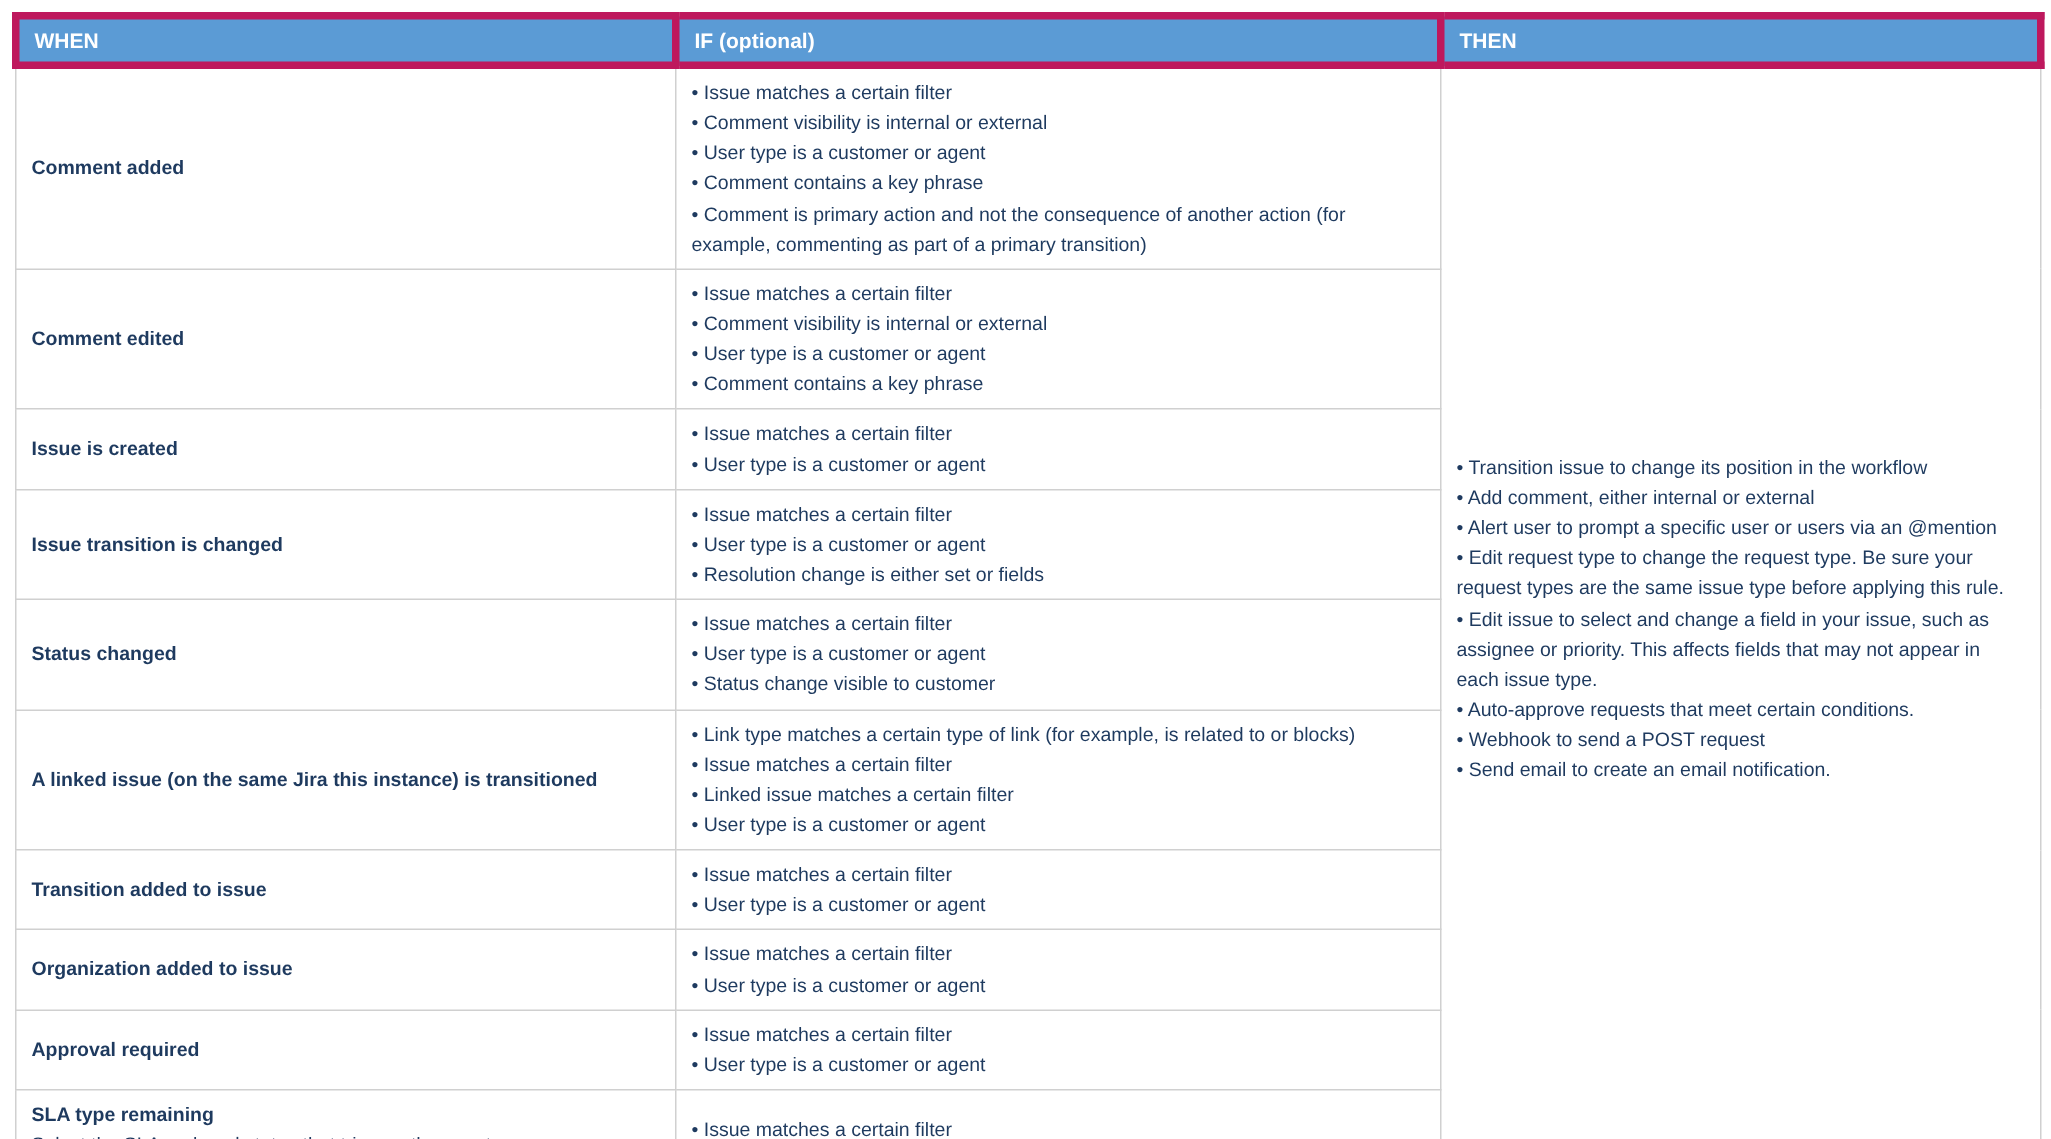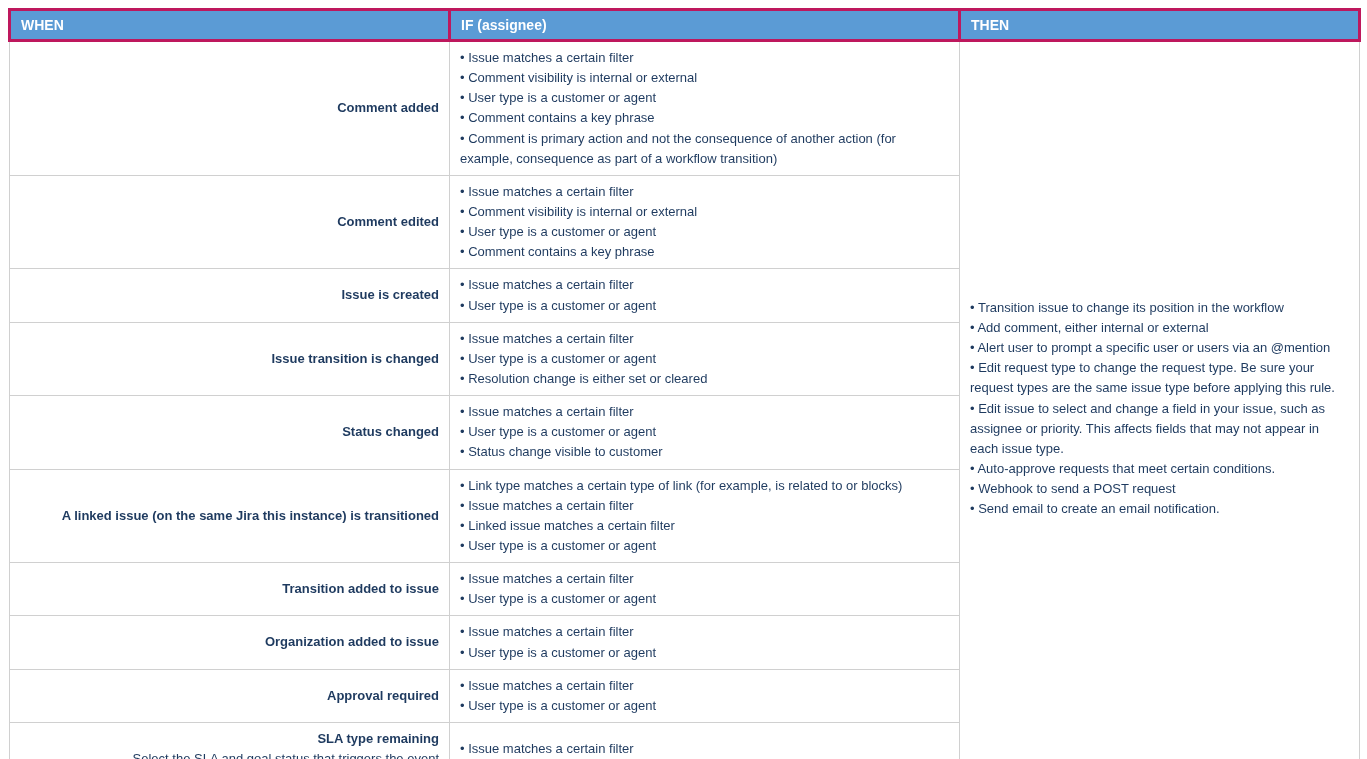--- a/index.html
+++ b/index.html
@@ -14,33 +14,32 @@
     border-collapse: collapse;
     width: 1350px;
     table-layout: fixed;
   }
   th {
     background: #5b9bd5;
     color: #fff;
     font-weight: 600;
     text-align: left;
     padding: 6px 10px;
-    border: 3px solid #be185d;
+    border: 5px solid #be185d;
     font-size: 14px;
   }
   td {
     border: 1px solid #d0d0d0;
     padding: 6px 10px;
     vertical-align: middle;
     color: #1e3a5f;
     line-height: 1.55;
   }
   td.when-cell {
     font-weight: 700;
-    text-align: right;
   }
   td.when-cell .sub {
     font-weight: 400;
     display: block;
   }
   td.then-cell {
     vertical-align: middle;
     border-top: none;
   }
   col.c1 { width: 440px; }
@@ -53,33 +52,33 @@
 
 <table>
   <colgroup>
     <col class="c1">
       <col class="c2">
       <col class="c3">
   </colgroup>
   <thead>
     <tr>
       <th>WHEN</th>
-      <th>IF (assignee)</th>
+      <th>IF (optional)</th>
       <th>THEN</th>
     </tr>
   </thead>
   <tbody id="tbody">
       <tr>
         <td class="when-cell"><span>Comment added</span></td>
         <td>
           <span class="bullet-line">• Issue matches a certain filter</span>
           <span class="bullet-line">• Comment visibility is internal or external</span>
           <span class="bullet-line">• User type is a customer or agent</span>
           <span class="bullet-line">• Comment contains a key phrase</span>
-          <span class="bullet-line">• Comment is primary action and not the consequence of another action (for example, consequence as part of a workflow transition)</span>
+          <span class="bullet-line">• Comment is primary action and not the consequence of another action (for example, commenting as part of a primary transition)</span>
         </td>
         <td class="then-cell" rowspan="10">
           <span class="bullet-line">• Transition issue to change its position in the workflow</span>
           <span class="bullet-line">• Add comment, either internal or external</span>
           <span class="bullet-line">• Alert user to prompt a specific user or users via an @mention</span>
           <span class="bullet-line">• Edit request type to change the request type. Be sure your request types are the same issue type before applying this rule.</span>
           <span class="bullet-line">• Edit issue to select and change a field in your issue, such as assignee or priority. This affects fields that may not appear in each issue type.</span>
           <span class="bullet-line">• Auto-approve requests that meet certain conditions.</span>
           <span class="bullet-line">• Webhook to send a POST request</span>
           <span class="bullet-line">• Send email to create an email notification.</span>
@@ -99,21 +98,21 @@
         <td>
           <span class="bullet-line">• Issue matches a certain filter</span>
           <span class="bullet-line">• User type is a customer or agent</span>
         </td>
       </tr>
       <tr>
         <td class="when-cell"><span>Issue transition is changed</span></td>
         <td>
           <span class="bullet-line">• Issue matches a certain filter</span>
           <span class="bullet-line">• User type is a customer or agent</span>
-          <span class="bullet-line">• Resolution change is either set or cleared</span>
+          <span class="bullet-line">• Resolution change is either set or fields</span>
         </td>
       </tr>
       <tr>
         <td class="when-cell"><span>Status changed</span></td>
         <td>
           <span class="bullet-line">• Issue matches a certain filter</span>
           <span class="bullet-line">• User type is a customer or agent</span>
           <span class="bullet-line">• Status change visible to customer</span>
         </td>
       </tr>

